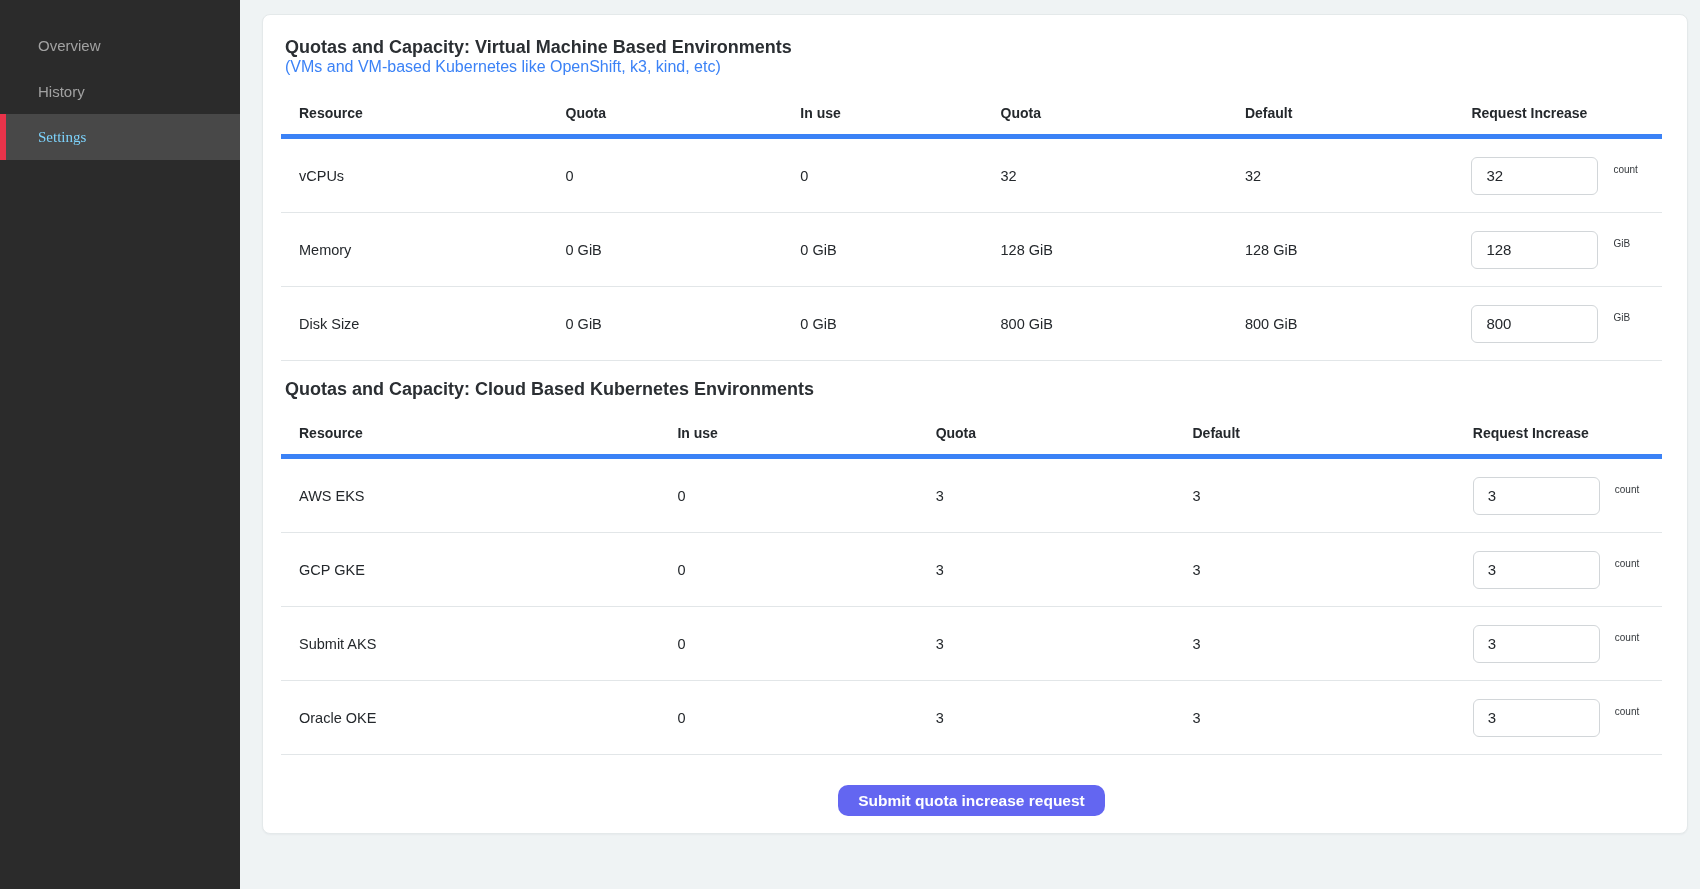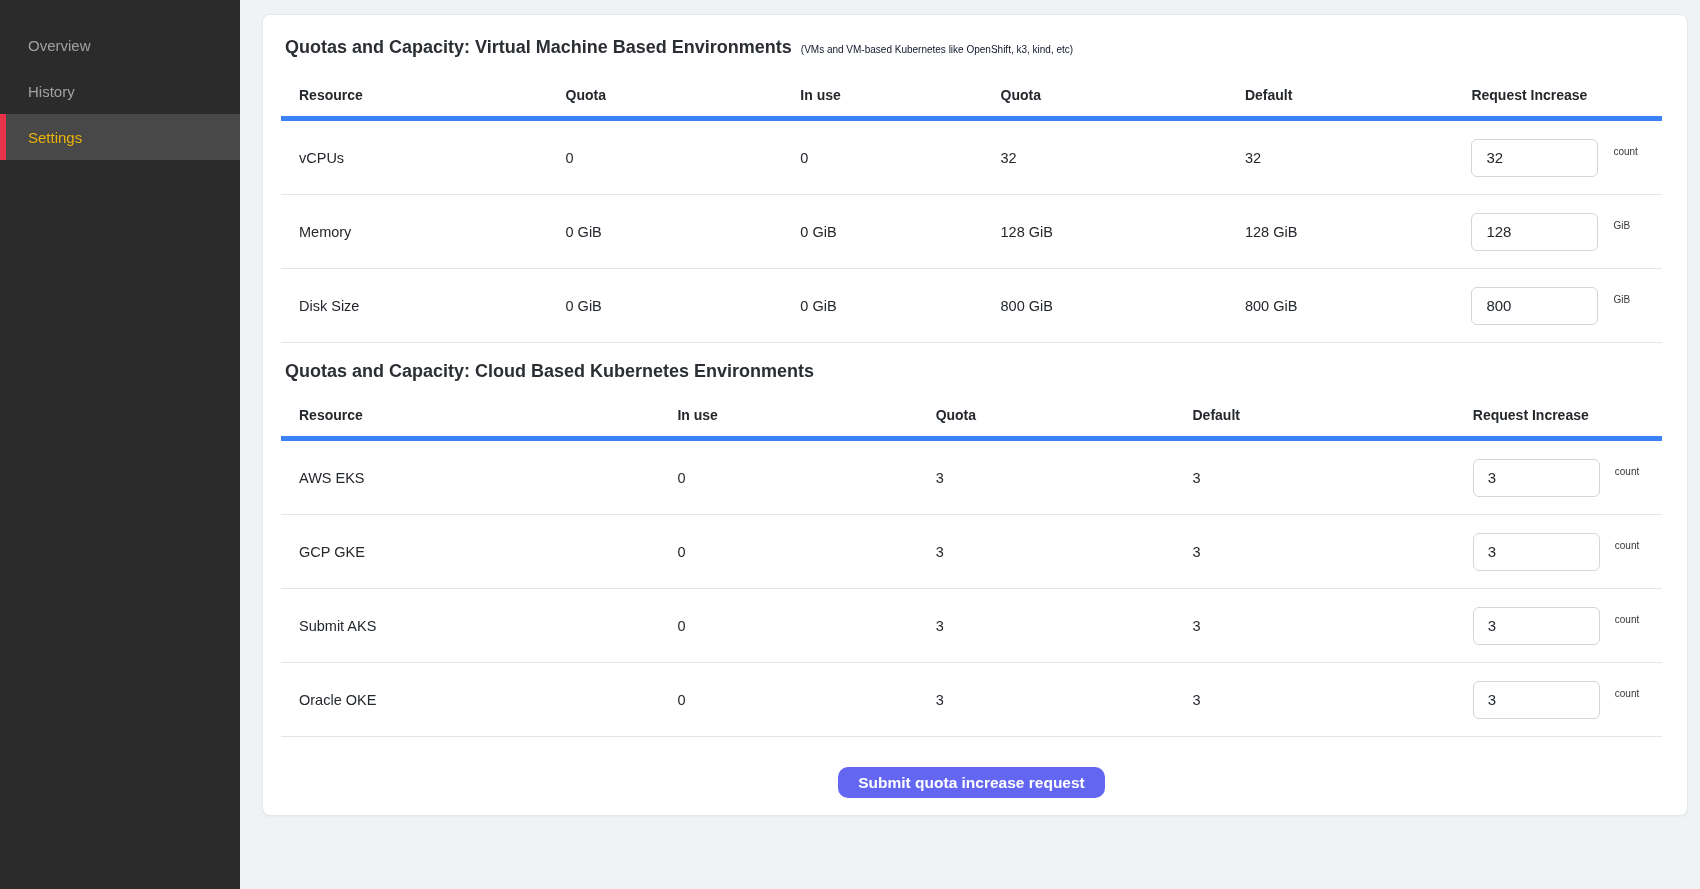--- a/index.html
+++ b/index.html
@@ -18,28 +18,29 @@
     min-width: 240px;
     height: 100%;
     background: #2b2b2b;
     padding-top: 22px;
   }
   .side-item {
     position: relative;
     height: 46px;
     display: flex;
     align-items: center;
-    padding-left: 28px;
+    padding-left: 38px;
     font-size: 15px;
     color: #a2a2a2;
     cursor: pointer;
   }
   .side-item.active {
     background: #484848;
-    color: #eab308;
+    color: #7dd3fc;
+    font-family: Liberation Serif, serif;
   }
   .side-item .active-bar {
     display: none;
     position: absolute;
     left: 0; top: 0;
     width: 6px; height: 100%;
     background: #e9334a;
   }
   .side-item.active .active-bar { display: block; }
 
@@ -57,30 +58,30 @@
     border: 1px solid #e4e9ea;
     border-radius: 8px;
     box-shadow: 0 1px 2px rgba(20,30,40,0.04);
     margin: 14px 12px 0 22px;
     padding: 22px 25px 16px 18px;
   }
 
   .sec-head {
     display: flex;
     align-items: baseline;
-    gap: 9px;
     padding-left: 4px;
     margin-bottom: 16px;
+    flex-direction: column;
   }
   .sec-head h2 {
     font-size: 18px;
     font-weight: 700;
     color: #2b2f33;
   }
-  .sec-sub { font-size: 10px; color: #0f172a; text-align: right; }
+  .sec-sub { font-size: 16px; color: #3b82f6; text-align: right; }
   .s2 .sec-head { margin-top: 18px; margin-bottom: 12px; }
 
   .grid-row { display: grid; align-items: center; }
   .s1 .grid-row { grid-template-columns: 19.3% 17% 14.5% 17.7% 16.4% 1fr; }
   .s2 .grid-row { grid-template-columns: 27.4% 18.7% 18.6% 20.3% 1fr; }
 
   .grid-row.head {
     height: 47px;
     border-bottom: 5px solid #3b82f6;
   }

